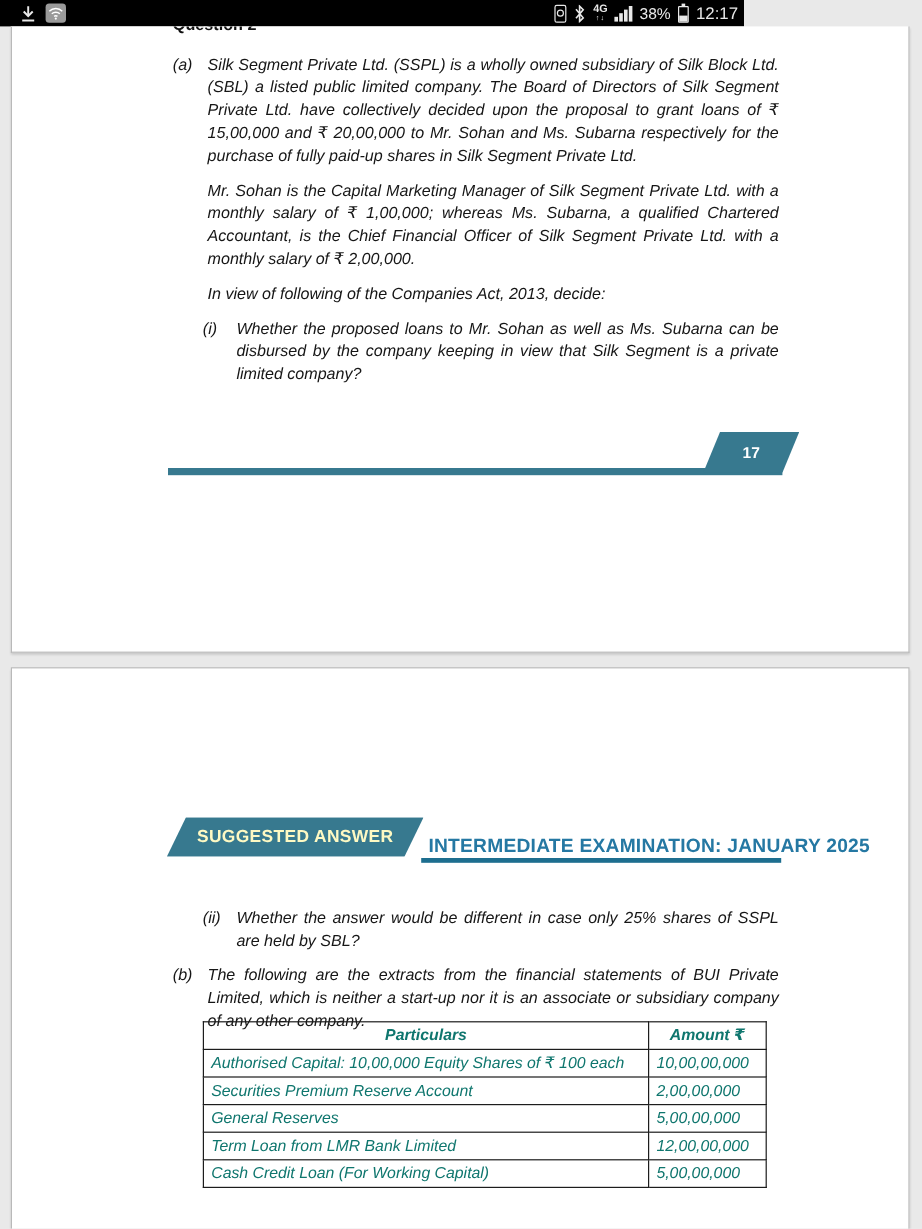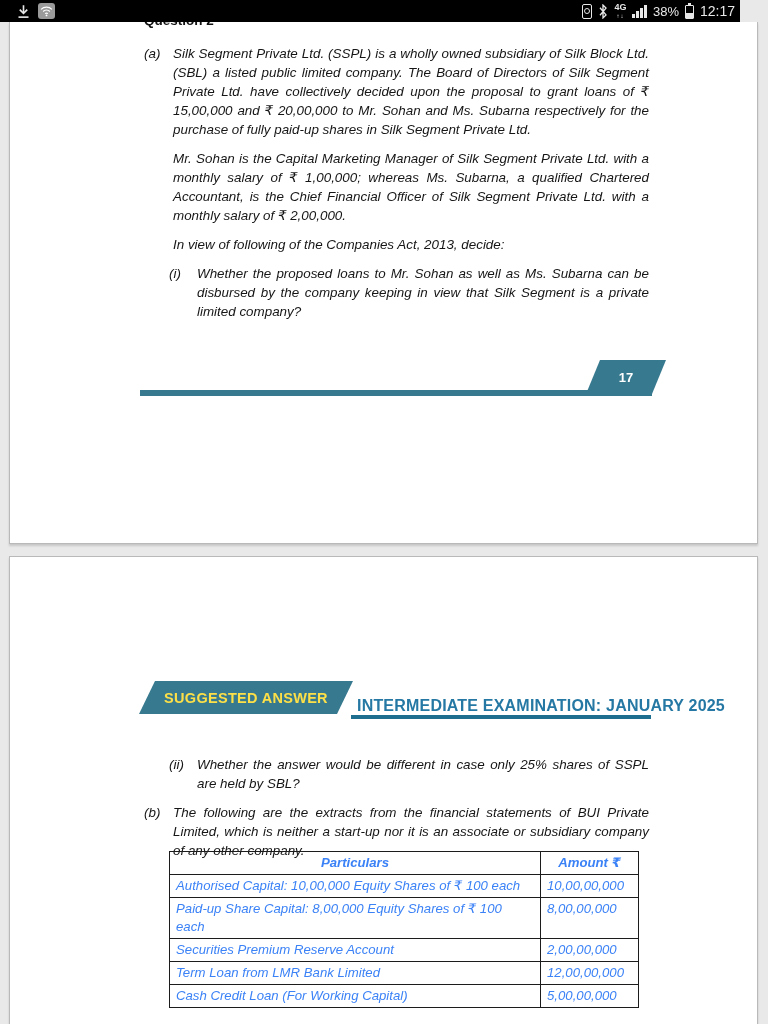--- a/index.html
+++ b/index.html
@@ -1,21 +1,21 @@
 <!DOCTYPE html>
 <html><head>
 <meta charset="utf-8">
 <style>
   * { margin:0; padding:0; box-sizing:border-box; }
   html,body { width:768px; height:1024px; overflow:hidden; }
   body { font-family:"Liberation Sans","DejaVu Sans",sans-serif; background:#e9e9e9; }
   .screen { position:relative; width:768px; height:1024px; background:#e9e9e9; overflow:hidden; }
 
   
-  .statusbar { position:absolute; left:0; top:0; width:740px; height:22px; background:#000;
+  .statusbar { position:absolute; left:0; top:0; width:620px; height:22px; background:#000;
     display:flex; align-items:center; color:#e8e8e8; }
   .sb-left { display:flex; align-items:center; gap:7px; padding-left:16px; }
   .sb-right { margin-left:auto; display:flex; align-items:center; gap:6px; padding-right:5px; }
   .sb-ico { display:flex; align-items:center; justify-content:center; }
   .wifi-box { width:17px; height:16px; background:#9a9a9a; border-radius:3px; display:flex; align-items:center; justify-content:center; }
   .fourg { display:flex; flex-direction:column; align-items:center; line-height:1; }
   .fourg .g { font-size:9px; font-weight:bold; letter-spacing:0; }
   .fourg .arr { font-size:6px; letter-spacing:1px; margin-top:1px; }
   .sigbars { display:flex; align-items:flex-end; gap:1.5px; height:13px; }
   .sigbars i { display:block; width:2.5px; background:#e8e8e8; }
@@ -49,29 +49,29 @@
   .footer-bar { position:absolute; left:130px; top:368px; width:512px; height:6px; background:#37798f; }
   .page-tab { position:absolute; left:576px; top:338px; width:80px; height:34px; background:#37798f;
     clip-path:polygon(14px 0, 100% 0, calc(100% - 14px) 100%, 0 100%);
     display:flex; align-items:center; justify-content:center;
     color:#fff; font-weight:bold; font-size:13px; }
 
   
   .sa-banner { position:absolute; left:129px; top:124px; width:214px; height:33px; background:#37798f;
     clip-path:polygon(16px 0, 100% 0, calc(100% - 16px) 100%, 0 100%);
     display:flex; align-items:center; justify-content:center;
-    color:#fde047; font-weight:bold; font-size:14.5px; letter-spacing:0.3px; }
+    color:#fef9c3; font-weight:bold; font-size:14.5px; letter-spacing:0.3px; }
   .exam-title { position:absolute; left:347px; top:140px; width:300px; color:#2578a3;
     font-weight:bold; font-size:16px; letter-spacing:0.2px; white-space:nowrap; }
   .exam-underline { position:absolute; left:341px; top:158px; width:300px; height:4px; background:#1d6e8f; }
 
   
   .fin-table { position:absolute; left:159px; top:294px; width:469px; border-collapse:collapse; table-layout:fixed; }
   .fin-table th, .fin-table td { border:1.5px solid #1c1c1c; font-style:italic; font-size:13.2px;
-    line-height:18px; color:#3b82f6; padding:2px 6px; vertical-align:top; }
+    line-height:18px; color:#0f766e; padding:2px 6px; vertical-align:top; }
   .fin-table th { font-weight:bold; }
   .col-part { width:371px; }
   .col-amt { width:98px; }
   .th-part { text-align:center; }
   .th-amt { text-align:center; padding-left:9px; }
   .td-amt { padding-right:5px; }
 </style>
 </head>
 <body>
 
@@ -172,26 +172,26 @@
       <tbody>
           <tr>
         <th class="th-part">Particulars</th>
         <th class="th-amt">Amount ₹</th>
       </tr>
       <tr>
         <td>Authorised Capital: 10,00,000 Equity Shares of ₹ 100 each</td>
         <td class="td-amt">10,00,00,000</td>
       </tr>
       <tr>
-        <td>Paid-up Share Capital: 8,00,000 Equity Shares of ₹ 100 each</td>
-        <td class="td-amt">8,00,00,000</td>
-      </tr>
-      <tr>
         <td>Securities Premium Reserve Account</td>
         <td class="td-amt">2,00,00,000</td>
+      </tr>
+      <tr>
+        <td>General Reserves</td>
+        <td class="td-amt">5,00,00,000</td>
       </tr>
       <tr>
         <td>Term Loan from LMR Bank Limited</td>
         <td class="td-amt">12,00,00,000</td>
       </tr>
       <tr>
         <td>Cash Credit Loan (For Working Capital)</td>
         <td class="td-amt">5,00,00,000</td>
       </tr>
     </tbody>

